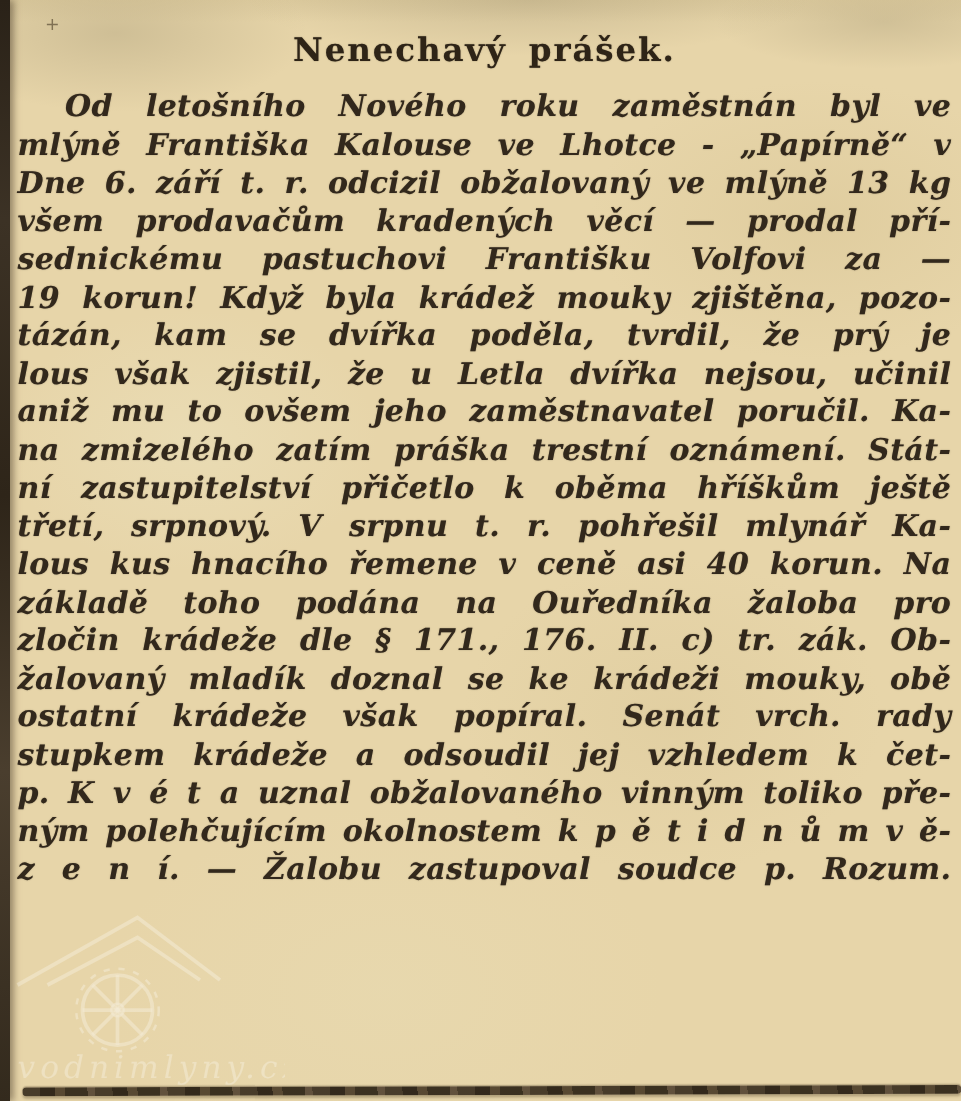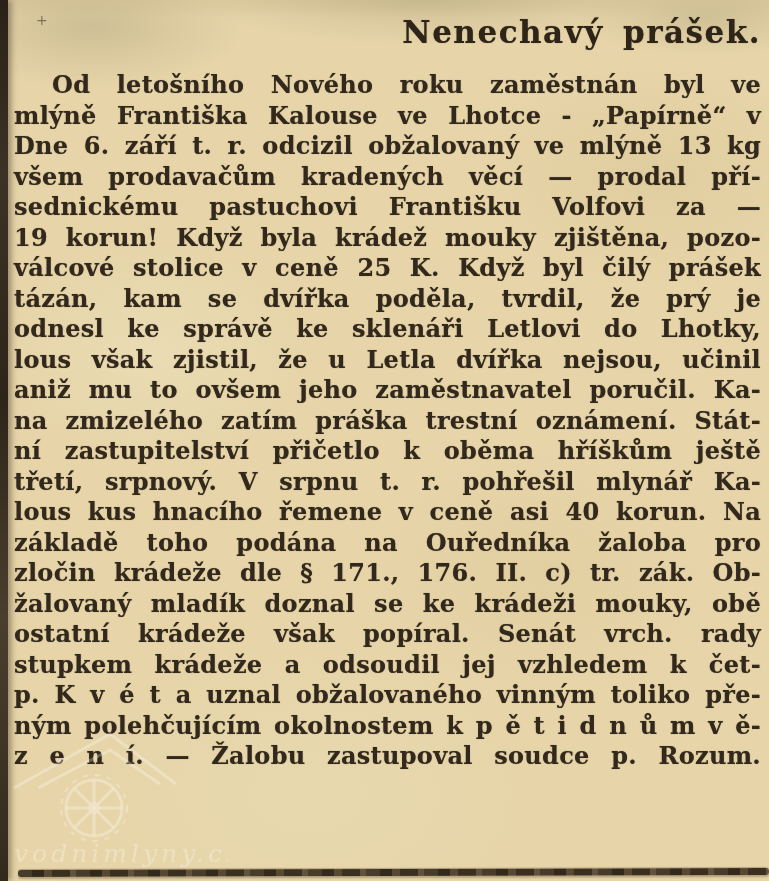--- a/index.html
+++ b/index.html
@@ -30,37 +30,38 @@
     background:linear-gradient(180deg,#2a2218 0%,#3c3225 20%,#2e2519 45%,#4a3e2e 70%,#332a1d 100%);
     box-shadow:3px 0 6px rgba(80,66,45,0.55);
   }
   .plus-mark{
     position:absolute;left:36px;top:12px;
     font-family:"DejaVu Sans",sans-serif;
     font-size:14px;color:#6b5c42;opacity:.8;
   }
   .title{
     position:absolute;left:14px;right:8px;top:14px;
-    margin:0;text-align:right;
-    font-size:31px;font-weight:700;letter-spacing:1.5px;word-spacing:7px;
+    margin:12px;text-align:center;
+    font-size:26px;font-weight:700;letter-spacing:1.5px;word-spacing:7px;
     color:#2e2417;
     text-shadow:0 0 1px rgba(46,36,23,0.55);
   }
   .body-text{
     position:absolute;left:14px;right:8px;top:70px;
     color:#32281c;
     font-size:24px;font-weight:700;
   }
   .line{
     height:30.5px;line-height:30.5px;
     text-align:justify;
     text-align-last:justify;
     letter-spacing:0.3px;
     white-space:nowrap;
     text-shadow:0 0 1px rgba(50,40,28,0.5);
+    font-style:italic;
   }
   .line.first{text-indent:38px;}
   
   .bottom-rule{
     position:absolute;left:18px;right:0;top:869px;height:7px;
     border-radius:3px;
     background:repeating-linear-gradient(90deg,
       #3b2f20 0 14px, #241b10 14px 26px, #4c3d29 26px 34px,
       #2d2315 34px 52px, #564634 52px 58px);
     box-shadow:0 2px 2px rgba(120,104,72,0.5), 0 -1px 1px rgba(90,76,52,0.4);
@@ -90,23 +91,21 @@
 
   <h1 class="title">Nenechavý prášek.</h1>
 
   <div class="body-text">
     <div class="line first">Od letošního Nového roku zaměstnán byl ve</div>
     <div class="line">mlýně Františka Kalouse ve Lhotce - „Papírně“ v</div>
     <div class="line">Dne 6. září t. r. odcizil obžalovaný ve mlýně 13 kg</div>
     <div class="line">všem prodavačům kradených věcí — prodal pří-</div>
     <div class="line">sednickému pastuchovi Františku Volfovi za —</div>
     <div class="line">19 korun! Když byla krádež mouky zjištěna, pozo-</div>
-    <div class="line">válcové stolice v ceně 25 K. Když byl čilý prášek</div>
     <div class="line">tázán, kam se dvířka poděla, tvrdil, že prý je</div>
-    <div class="line">odnesl ke správě ke sklenáři Letlovi do Lhotky,</div>
     <div class="line">lous však zjistil, že u Letla dvířka nejsou, učinil</div>
     <div class="line">aniž mu to ovšem jeho zaměstnavatel poručil. Ka-</div>
     <div class="line">na zmizelého zatím práška trestní oznámení. Stát-</div>
     <div class="line">ní zastupitelství přičetlo k oběma hříškům ještě</div>
     <div class="line">třetí, srpnový. V srpnu t. r. pohřešil mlynář Ka-</div>
     <div class="line">lous kus hnacího řemene v ceně asi 40 korun. Na</div>
     <div class="line">základě toho podána na Ouředníka žaloba pro</div>
     <div class="line">zločin krádeže dle § 171., 176. II. c) tr. zák. Ob-</div>
     <div class="line">žalovaný mladík doznal se ke krádeži mouky, obě</div>
     <div class="line">ostatní krádeže však popíral. Senát vrch. rady</div>

